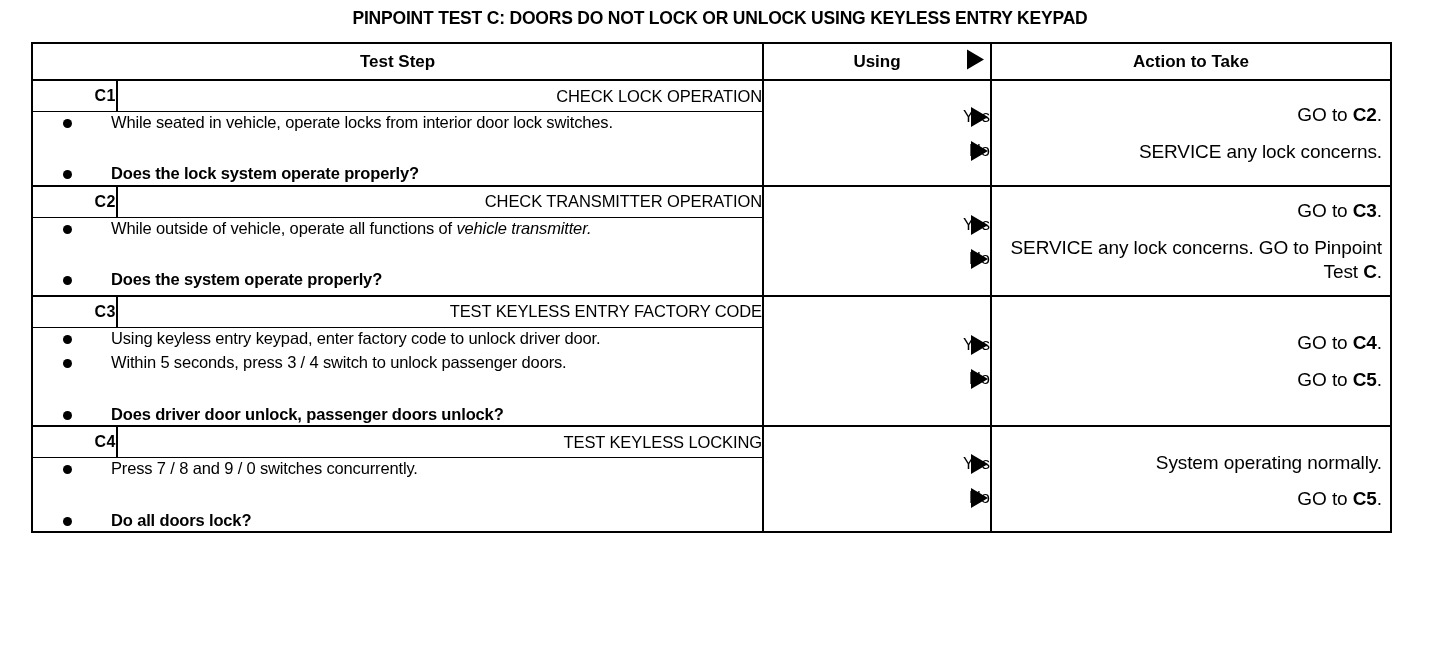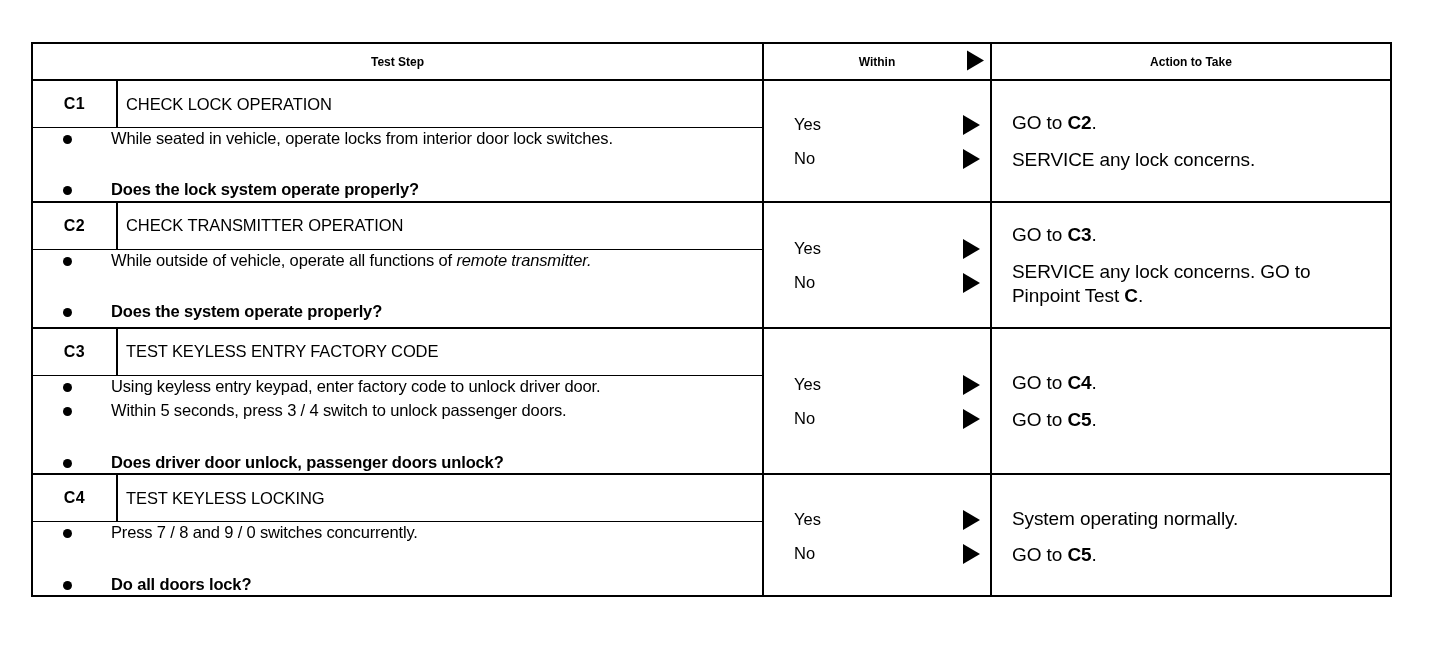--- a/index.html
+++ b/index.html
@@ -56,21 +56,21 @@
   col.c-step   { width: 646px; }
   col.c-result { width: 228px; }
   col.c-action { width: 399px; }
 
   
   tr.head-row > th {
     border-bottom: 2px solid #000;
     padding: 0;
     height: 35px;
     vertical-align: middle;
-    font-size: 12px;
+    font-size: 17px;
     font-weight: bold;
     text-align: center;
   }
   th.head-step   { border-right: 2px solid #000; }
   th.head-result { border-right: 2px solid #000; position: relative; }
 
   .head-result-inner {
     display: block;
     position: relative;
     padding-right: 0;
@@ -87,23 +87,24 @@
     display: inline-block;
     width: 0;
     height: 0;
     border-top: 10px solid transparent;
     border-bottom: 10px solid transparent;
     border-left: 17px solid #000;
   }
 
   
   tr.step-title td {
-    padding: 8px;
+    padding: 0;
     vertical-align: middle;
     height: 30px;
+    text-align: right;
   }
   td.step-code {
     text-align: center;
     font-size: 16px;
     font-weight: bold;
     border-right: 2px solid #000;
     border-bottom: 1px solid #000;
     letter-spacing: 0.5px;
   }
   td.step-name {
@@ -203,35 +204,36 @@
   .pad-c1 { padding-top: 12px; }
   .pad-c2 { padding-top: 12px; }
   .pad-c3 { padding-top: 12px; }
   .pad-c4 { padding-top: 14px; }
 </style>
 </head>
 <body>
 
 <div id="page">
 
+  <div class="doc-title">PINPOINT TEST C: DOORS DO NOT LOCK OR UNLOCK USING KEYLESS ENTRY KEYPAD</div>
 
   <div class="table-wrap">
     <table class="pinpoint">
       <colgroup>
         <col class="c-code">
           <col class="c-step">
           <col class="c-result">
           <col class="c-action">
       </colgroup>
       <thead>
         <tr class="head-row">
           <th class="head-step" colspan="2">Test Step</th>
           <th class="head-result">
             <span class="head-result-inner">
-              <span>Within</span>
+              <span>Using</span>
               <span class="head-tri"><span class="tri"></span></span>
             </span>
           </th>
           <th class="head-action">Action to Take</th>
         </tr>
       </thead>
       <tbody id="tbody">
           <tr class="step-title">
             <td class="step-code">C1</td>
             <td class="step-name">CHECK LOCK OPERATION</td>
@@ -288,21 +290,21 @@
                 </div>
                 <div class="ra-row">
                   <div class="act-text">SERVICE any lock concerns. GO to Pinpoint Test <b>C</b>.</div>
                 </div>
               </div>
             </td>
           </tr>
           <tr class="step-body sect-end">
             <td class="bullets" colspan="2">
               <ul class="blist">
-                <li>While outside of vehicle, operate all functions of <span class="ital">remote transmitter.</span></li>
+                <li>While outside of vehicle, operate all functions of <span class="ital">vehicle transmitter.</span></li>
                 <li class="bold">Does the system operate properly?</li>
               </ul>
             </td>
           </tr>
           <tr class="step-title">
             <td class="step-code">C3</td>
             <td class="step-name">TEST KEYLESS ENTRY FACTORY CODE</td>
             <td class="res-cell" rowspan="2" style="border-bottom: 2px solid rgb(0, 0, 0);">
               <div class="ra-list pad-c3">
                 <div class="ra-row">

